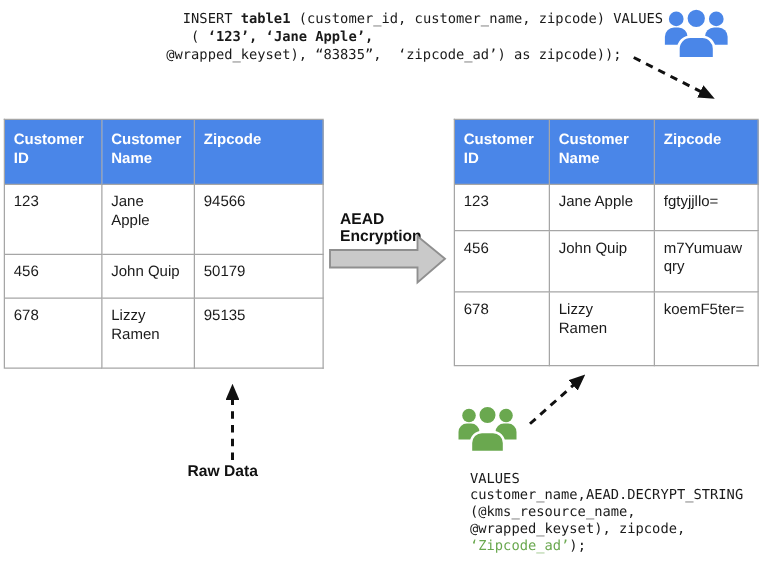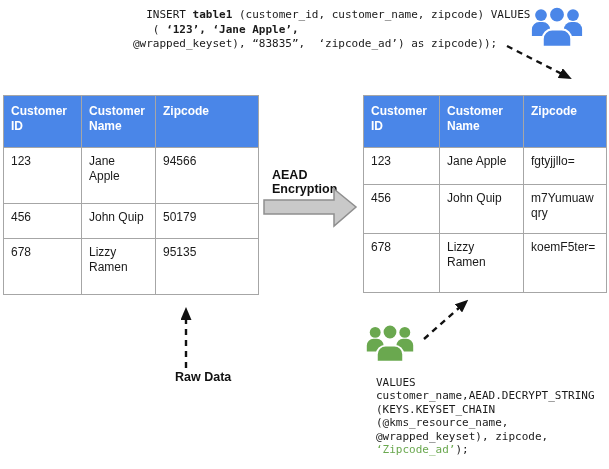--- a/index.html
+++ b/index.html
@@ -23,21 +23,21 @@
     border-right:1px solid #a6a6a6;border-bottom:1px solid #a6a6a6;
     padding:6px 7px;font-size:12px;line-height:1.25;
     white-space:pre-line;overflow:hidden;box-sizing:border-box;
   }
   .tbl .h{background:var(--header-blue,#4a86e8);color:#fff;font-weight:700;padding-top:8px;}
   #left-table{left:3px;top:95px;grid-template-columns:78px 74px 103px;grid-template-rows:52px 56px 35px 56px;}
   #right-table{left:363px;top:95px;grid-template-columns:76px 84px 83px;grid-template-rows:52px 37px 49px 59px;}
   
   .lbl{position:absolute;font-weight:700;color:#111;}
   #aead-label{left:272px;top:153px;font-size:12.5px;line-height:13.5px;margin-top:16px;}
-  #raw-data-label{left:150px;top:370px;font-size:12.5px;margin-left:25px;}
+  #raw-data-label{left:150px;top:370px;font-size:12.5px;}
   
   #overlay{position:absolute;left:0;top:0;pointer-events:none;}
   .users-icon{position:absolute;}
   #top-users-icon{left:531px;top:3px;}
   #bottom-users-icon{left:366px;top:320px;}
 </style>
 </head>
 <body>
 
 <div id="canvas" style="--header-blue: #4a86e8;">
@@ -122,19 +122,18 @@
     <path d="M507,46 L562,74" stroke="#111111" stroke-width="2.4" stroke-dasharray="6,5" fill="none" marker-end="url(#ah)"></path>
 
     <path d="M186,368 L186,318" stroke="#111111" stroke-width="2.4" stroke-dasharray="6,5" fill="none" marker-end="url(#ah)"></path>
 
     <path d="M424,339 L460,307" stroke="#111111" stroke-width="2.4" stroke-dasharray="6,5" fill="none" marker-end="url(#ah)"></path>
   </svg>
 
   <div id="select-code" class="code">
       <div class="code-line"><span>VALUES</span></div>
       <div class="code-line"><span>customer_name,AEAD.DECRYPT_STRING</span></div>
-      <div class="code-line"><span>(KEYS.KEYSET_CHAIN</span></div>
       <div class="code-line"><span>(@kms_resource_name,</span></div>
       <div class="code-line"><span>@wrapped_keyset), zipcode,</span></div>
       <div class="code-line"><span style="color: rgb(106, 168, 79);">‘Zipcode_ad’</span><span>);</span></div>
     </div>
 
 </div>
 
 </body></html>

